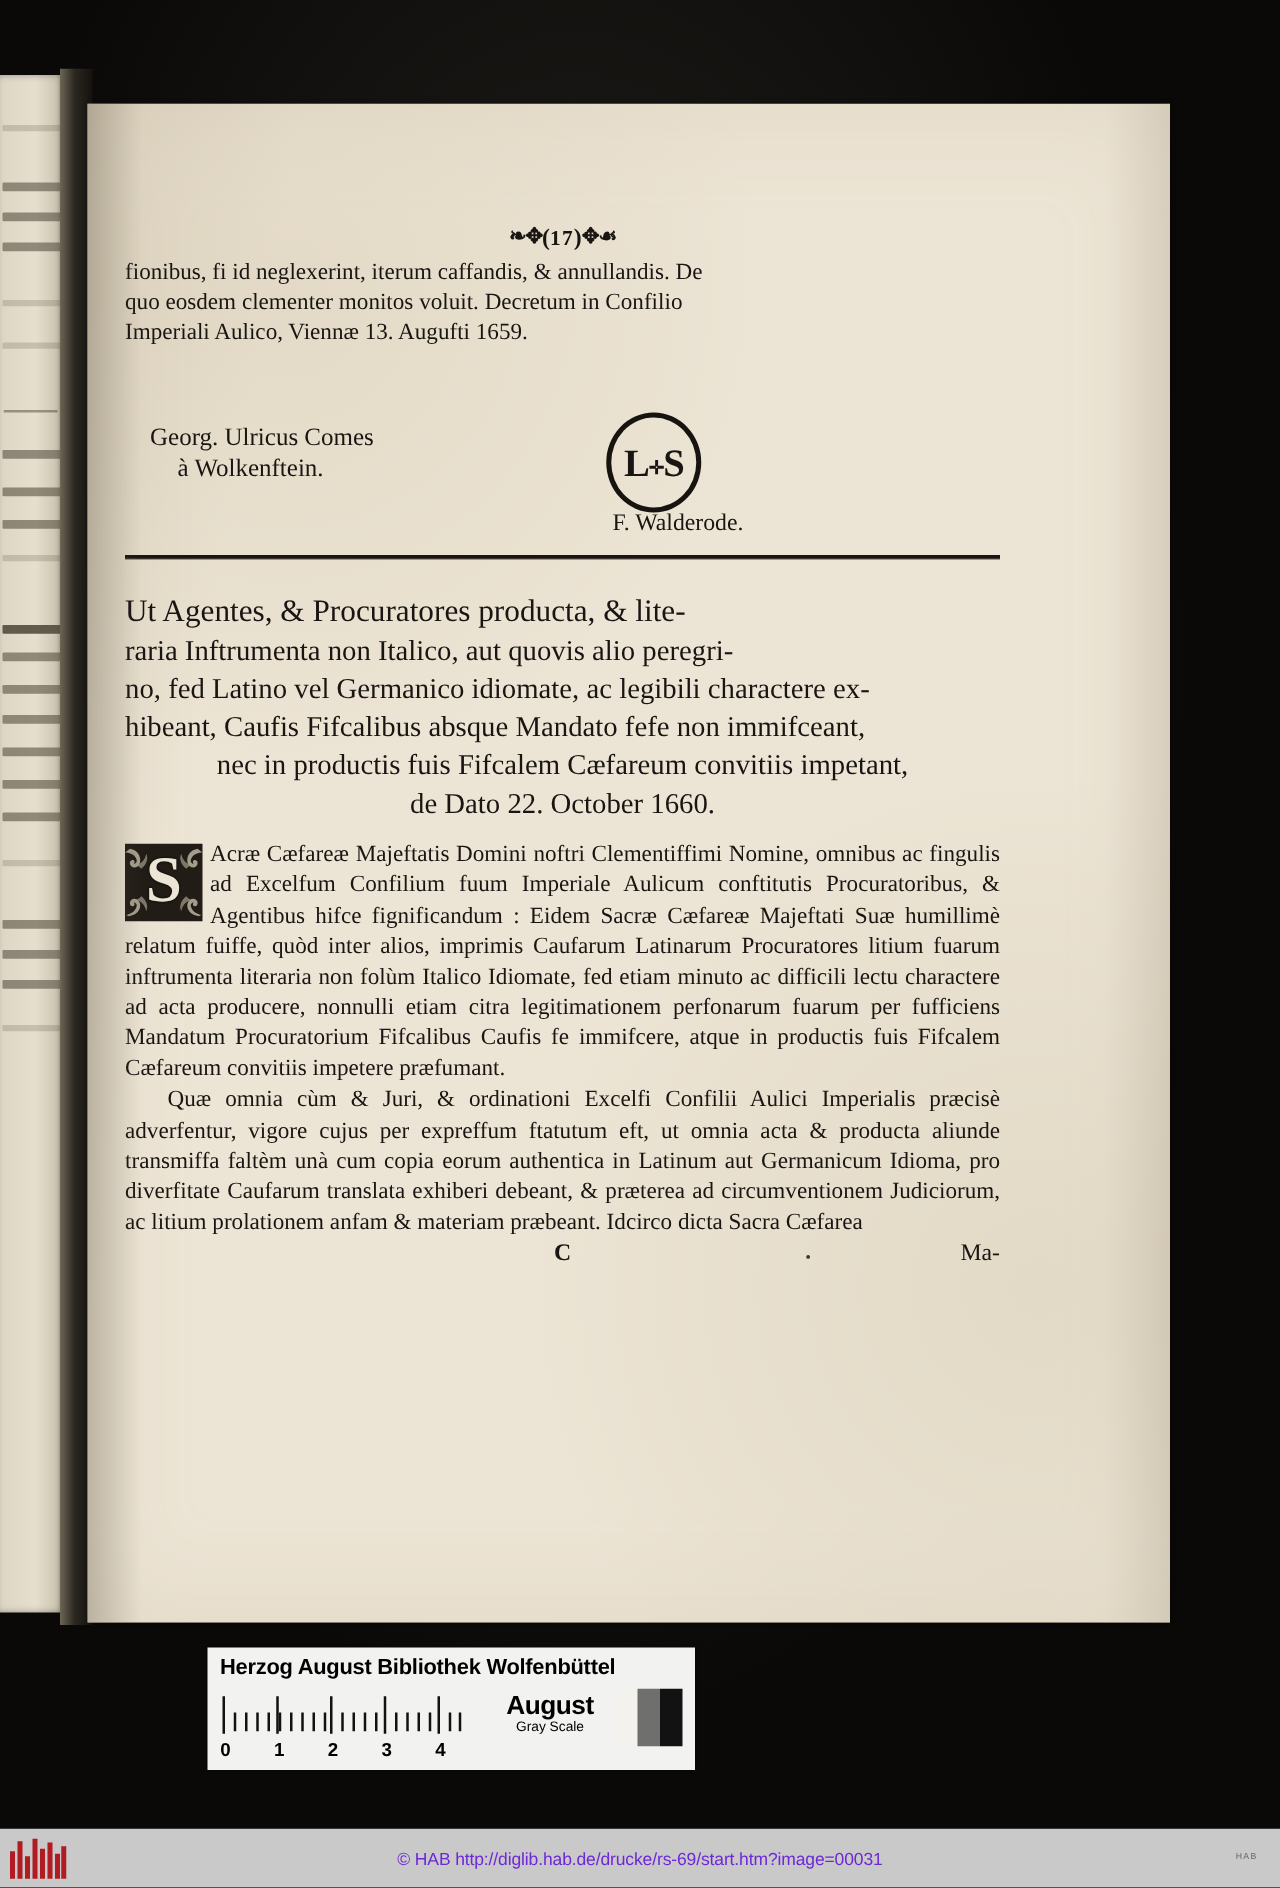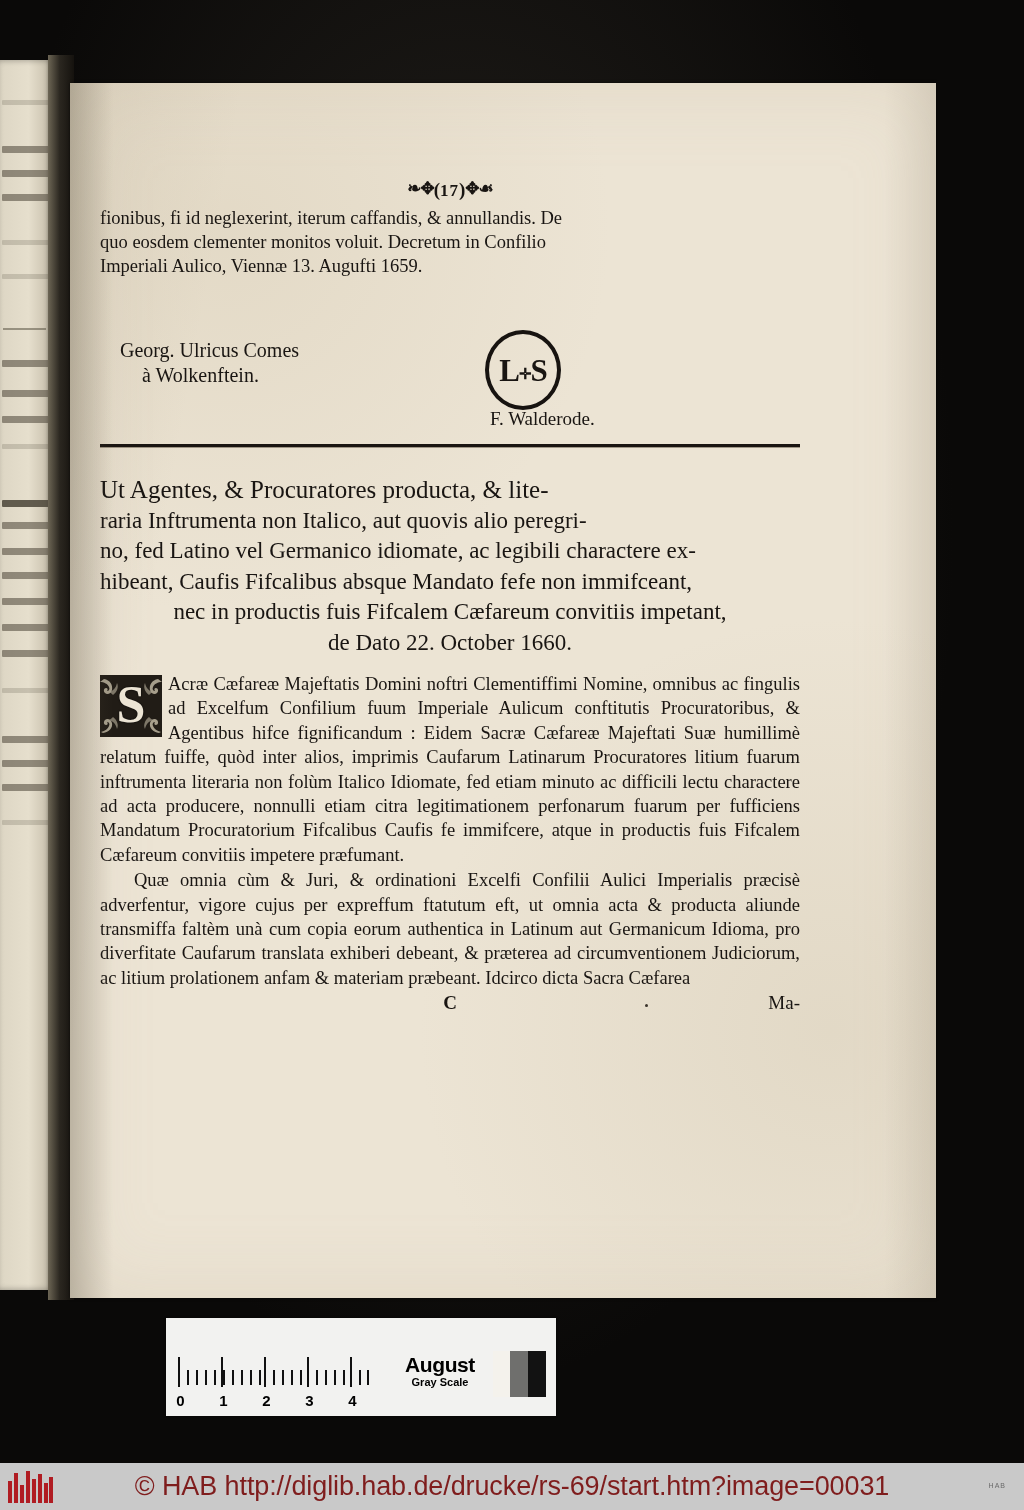--- a/index.html
+++ b/index.html
@@ -95,31 +95,31 @@
       font-family:"Liberation Sans",sans-serif;color:#000;}
   .target .tname{position:absolute;left:10px;top:5px;font-size:17.5px;font-weight:700;
       letter-spacing:-.2px;}
   .ruler{position:absolute;left:10px;top:33px;width:196px;height:58px;}
   .tick{position:absolute;bottom:24px;width:1.5px;background:#111;}
   .tick.major{height:30px;bottom:22px;width:2px;}
   .tick.minor{height:15px;}
   .rnum{position:absolute;bottom:0;font-size:15px;font-weight:700;transform:translateX(-45%);}
   .kodak{position:absolute;left:228px;top:36px;text-align:center;width:92px;}
   .kodak .k1{font-size:21px;font-weight:700;letter-spacing:-.4px;line-height:22px;}
-  .kodak .k2{font-size:11px;font-weight:700;line-height:13px;}
+  .kodak .k2{font-size:11px;font-weight:400;line-height:13px;}
   .patches{position:absolute;left:327px;top:33px;width:53px;height:46px;display:flex;}
   .patches i{display:block;height:100%;}
 
   
   .footer{position:absolute;left:0;top:1463px;width:1024px;height:47px;background:#c9c9c9;}
   .hablogo{position:absolute;left:6px;top:6px;width:48px;height:34px;}
   .hablogo i{position:absolute;bottom:0;width:4px;background:#b01c22;}
   .footurl{position:absolute;left:0;top:0;width:1024px;height:47px;
       display:flex;align-items:center;justify-content:center;
-      font-family:"Liberation Sans",sans-serif;font-size:27px;color:#7f1d1d;
+      font-family:"Liberation Sans",sans-serif;font-size:14px;color:#6d28d9;
       letter-spacing:-.1px;}
   .footmark{position:absolute;right:18px;top:19px;font-size:7px;color:#6a6a6a;
       font-family:"Liberation Sans",sans-serif;letter-spacing:1px;}
 </style>
 </head>
 <body>
 
 <div class="backdrop"></div>
 
 <div class="facing-page">
@@ -207,20 +207,21 @@
     <div class="footline">
       <span class="sigmark">C</span>
       <span class="speck"></span>
       <span class="catch">Ma-</span>
     </div>
 
   </div>
 </div>
 
 <div class="target">
+  <div class="tname">Herzog August Bibliothek Wolfenbüttel</div>
 
   <div class="ruler">
     <span class="tick major" style="left:2px"></span>
     <span class="tick minor" style="left:11px"></span>
       <span class="tick minor" style="left:20px"></span>
     <span class="tick minor" style="left:29px"></span>
       <span class="tick minor" style="left:38px"></span>
     <span class="tick minor" style="left:47px"></span>
       <span class="tick minor" style="left:56px"></span>
     <span class="tick minor" style="left:65px"></span>

